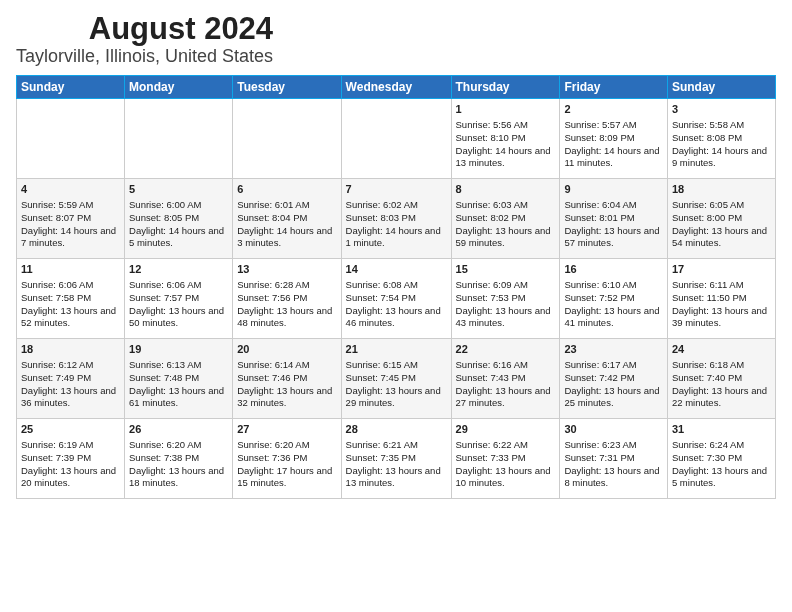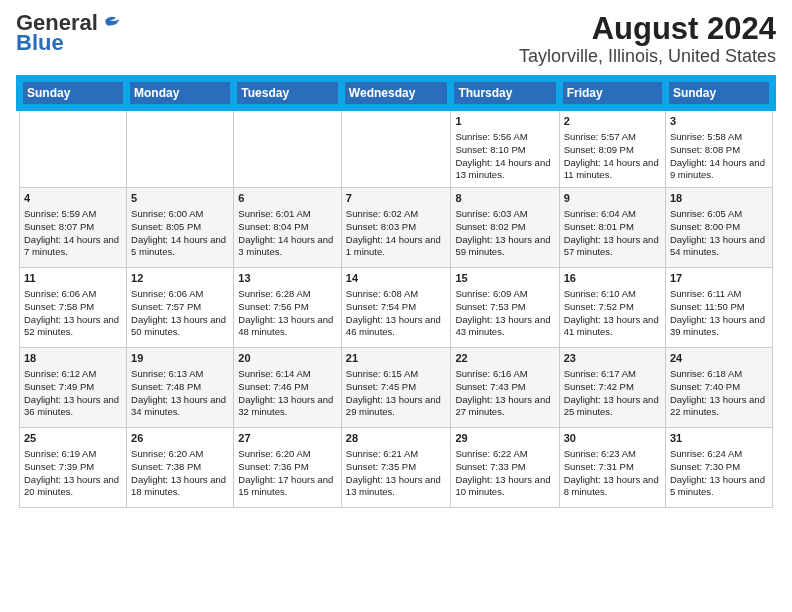--- a/index.html
+++ b/index.html
@@ -58,21 +58,21 @@
       border-collapse: collapse;
       font-size: 10px;
     }
     .calendar thead th {
       background: #2a6ebb;
       color: #fff;
       padding: 4px 4px;
       text-align: left;
       font-size: 12px;
       font-weight: bold;
-      border: 7px solid #0ea5e9;
+      border: 1px solid #0ea5e9;
     }
     .calendar tbody td {
       border: 1px solid #ccc;
       vertical-align: top;
       padding: 3px 4px;
       width: 113px;
       height: 80px;
       background: #fff;
       font-size: 9.5px;
       line-height: 1.35;
@@ -89,29 +89,20 @@
     }
     .empty {
       background: #fff !important;
     }
   </style>
 </head>
 <body>
 
 <div class="container">
   <div class="header-area">
-    <div class="logo">
-      <div class="logo-text">
-        <span class="logo-general">General</span>
-        <svg class="logo-bird" viewBox="0 0 30 30">
-          <path d="M8 10 Q14 4 22 8 Q18 12 12 11 Q20 14 26 10 Q24 18 16 18 Q10 20 8 16 Q6 13 8 10Z" fill="#2a6ebb"></path>
-        </svg>
-      </div>
-      <div style="color:#2a6ebb; font-size:22px; font-weight:bold; margin-top:-4px;">Blue</div>
-    </div>
     <div class="title-area">
       <div class="month-title">August 2024</div>
       <div class="location-title">Taylorville, Illinois, United States</div>
     </div>
   </div>
 
   <table class="calendar">
     <thead>
       <tr>
       <th>Sunday</th>
@@ -146,21 +137,21 @@
           <td><span class="day-number">11</span><span>Sunrise: 6:06 AM</span><br><span>Sunset: 7:58 PM</span><br><span>Daylight: 13 hours and 52 minutes.</span></td>
           <td><span class="day-number">12</span><span>Sunrise: 6:06 AM</span><br><span>Sunset: 7:57 PM</span><br><span>Daylight: 13 hours and 50 minutes.</span></td>
           <td><span class="day-number">13</span><span>Sunrise: 6:28 AM</span><br><span>Sunset: 7:56 PM</span><br><span>Daylight: 13 hours and 48 minutes.</span></td>
           <td><span class="day-number">14</span><span>Sunrise: 6:08 AM</span><br><span>Sunset: 7:54 PM</span><br><span>Daylight: 13 hours and 46 minutes.</span></td>
           <td><span class="day-number">15</span><span>Sunrise: 6:09 AM</span><br><span>Sunset: 7:53 PM</span><br><span>Daylight: 13 hours and 43 minutes.</span></td>
           <td><span class="day-number">16</span><span>Sunrise: 6:10 AM</span><br><span>Sunset: 7:52 PM</span><br><span>Daylight: 13 hours and 41 minutes.</span></td>
           <td><span class="day-number">17</span><span>Sunrise: 6:11 AM</span><br><span>Sunset: 11:50 PM</span><br><span>Daylight: 13 hours and 39 minutes.</span></td>
         </tr>
         <tr>
           <td><span class="day-number">18</span><span>Sunrise: 6:12 AM</span><br><span>Sunset: 7:49 PM</span><br><span>Daylight: 13 hours and 36 minutes.</span></td>
-          <td><span class="day-number">19</span><span>Sunrise: 6:13 AM</span><br><span>Sunset: 7:48 PM</span><br><span>Daylight: 13 hours and 34 minutes.</span></td>
+          <td><span class="day-number">19</span><span>Sunrise: 6:13 AM</span><br><span>Sunset: 7:48 PM</span><br><span>Daylight: 13 hours and 61 minutes.</span></td>
           <td><span class="day-number">20</span><span>Sunrise: 6:14 AM</span><br><span>Sunset: 7:46 PM</span><br><span>Daylight: 13 hours and 32 minutes.</span></td>
           <td><span class="day-number">21</span><span>Sunrise: 6:15 AM</span><br><span>Sunset: 7:45 PM</span><br><span>Daylight: 13 hours and 29 minutes.</span></td>
           <td><span class="day-number">22</span><span>Sunrise: 6:16 AM</span><br><span>Sunset: 7:43 PM</span><br><span>Daylight: 13 hours and 27 minutes.</span></td>
           <td><span class="day-number">23</span><span>Sunrise: 6:17 AM</span><br><span>Sunset: 7:42 PM</span><br><span>Daylight: 13 hours and 25 minutes.</span></td>
           <td><span class="day-number">24</span><span>Sunrise: 6:18 AM</span><br><span>Sunset: 7:40 PM</span><br><span>Daylight: 13 hours and 22 minutes.</span></td>
         </tr>
         <tr>
           <td><span class="day-number">25</span><span>Sunrise: 6:19 AM</span><br><span>Sunset: 7:39 PM</span><br><span>Daylight: 13 hours and 20 minutes.</span></td>
           <td><span class="day-number">26</span><span>Sunrise: 6:20 AM</span><br><span>Sunset: 7:38 PM</span><br><span>Daylight: 13 hours and 18 minutes.</span></td>
           <td><span class="day-number">27</span><span>Sunrise: 6:20 AM</span><br><span>Sunset: 7:36 PM</span><br><span>Daylight: 17 hours and 15 minutes.</span></td>

